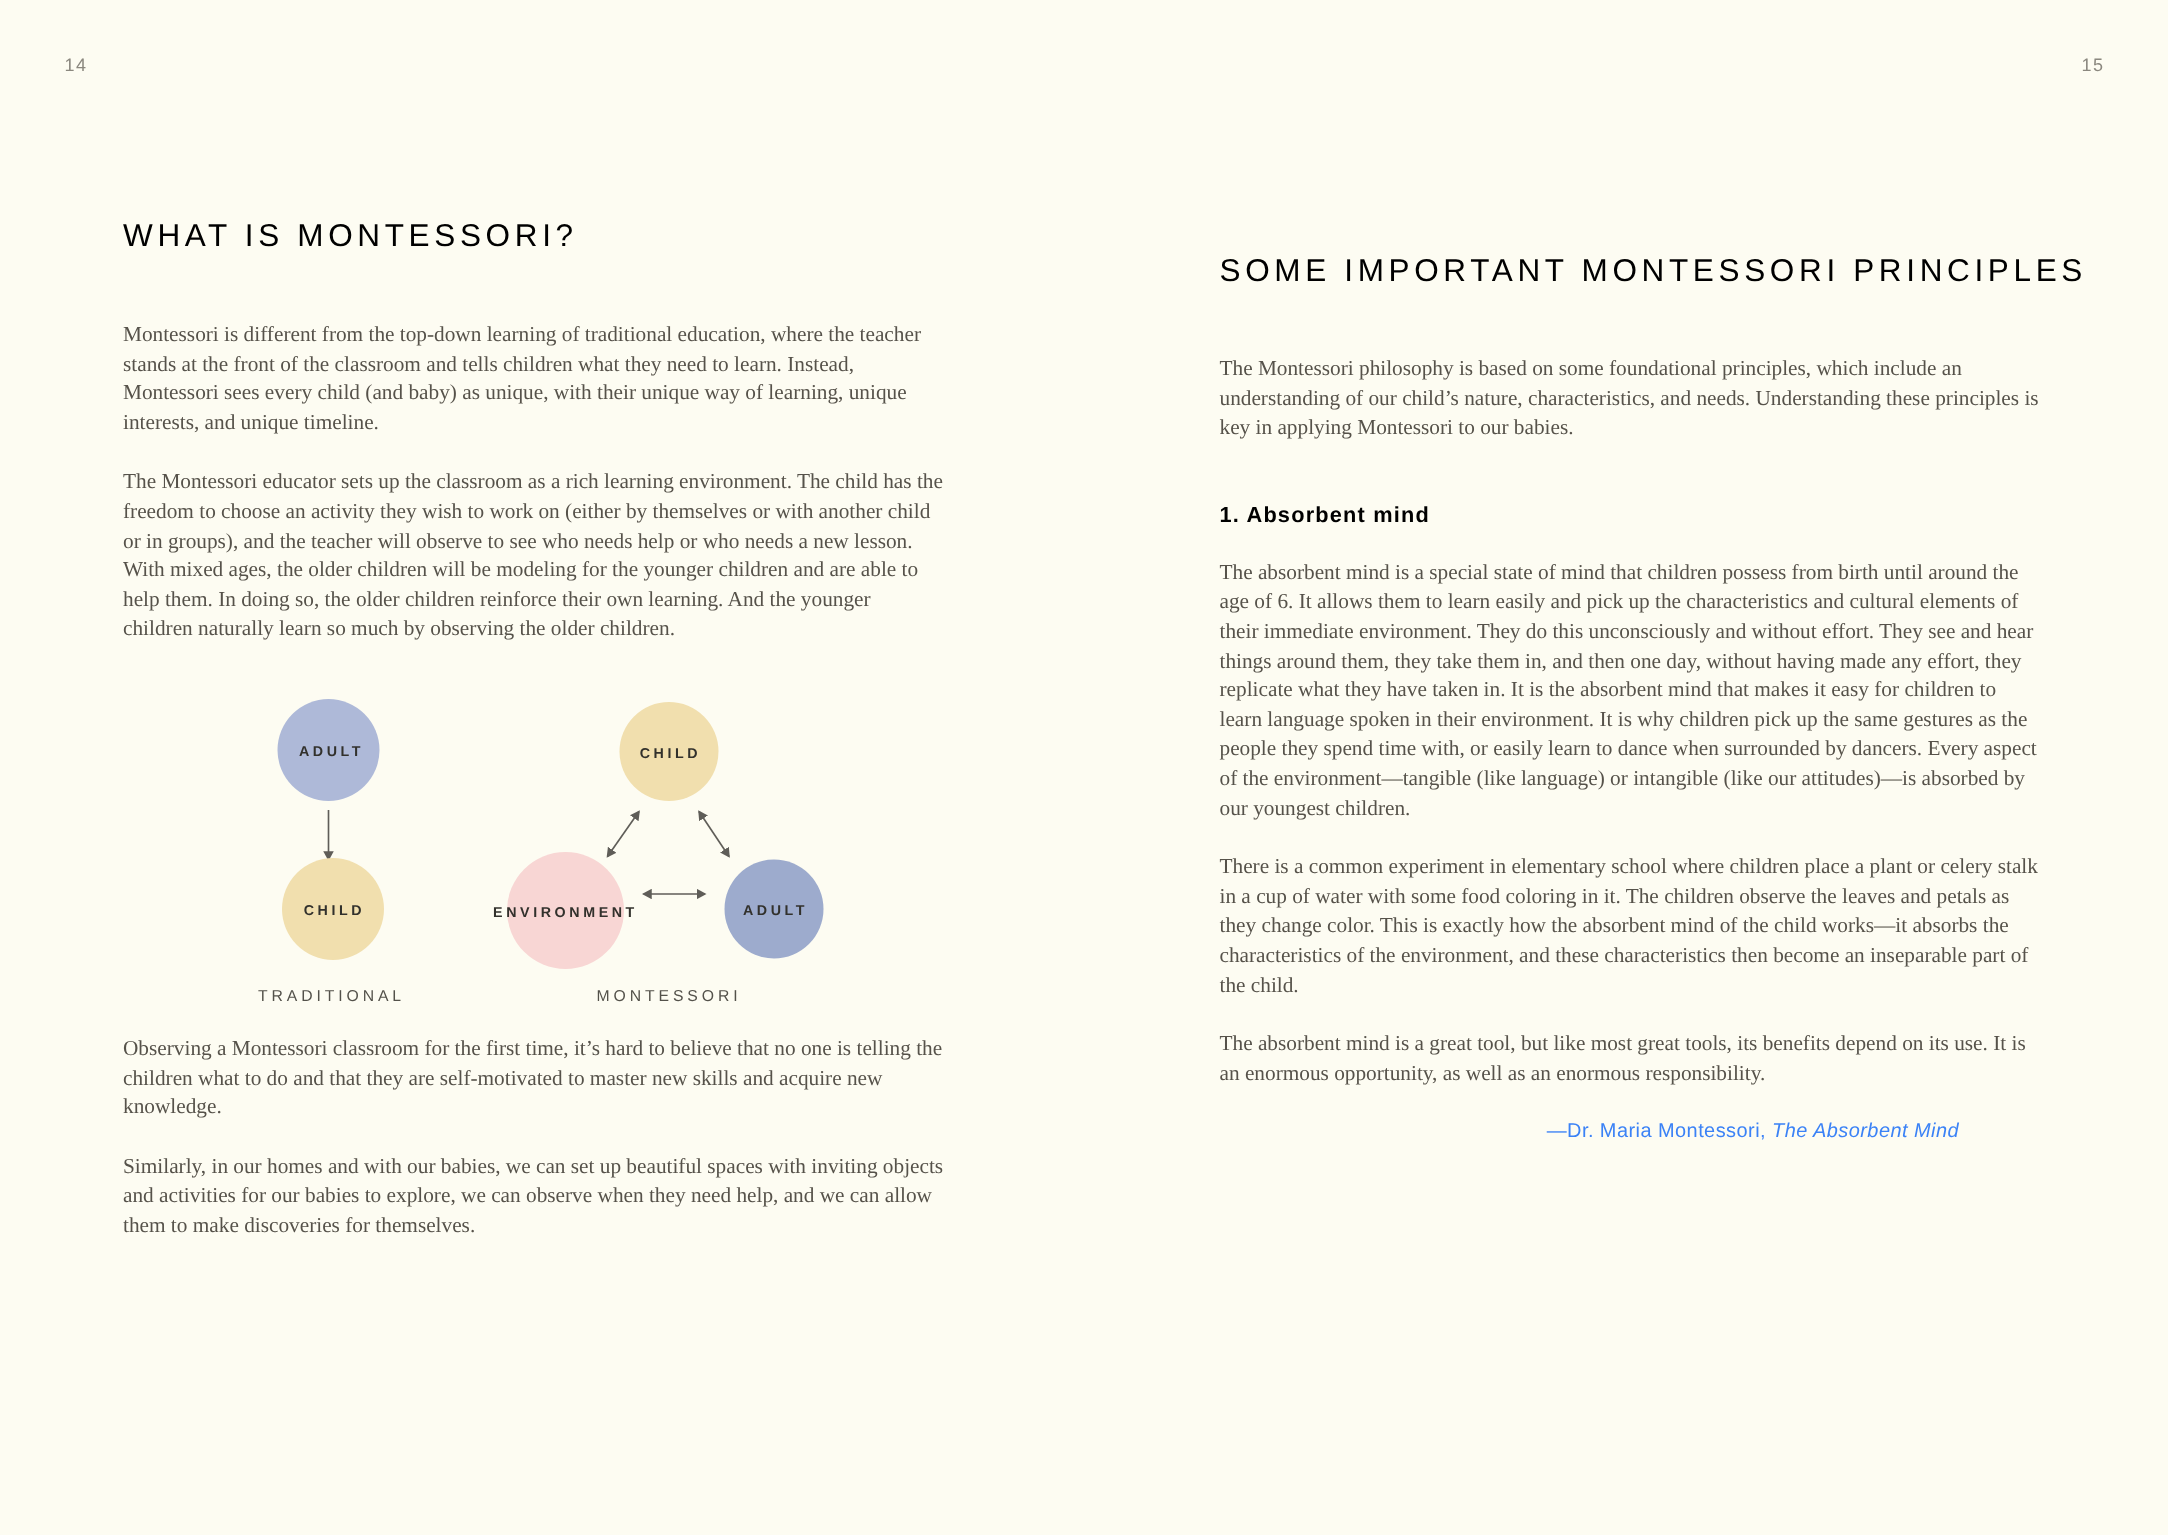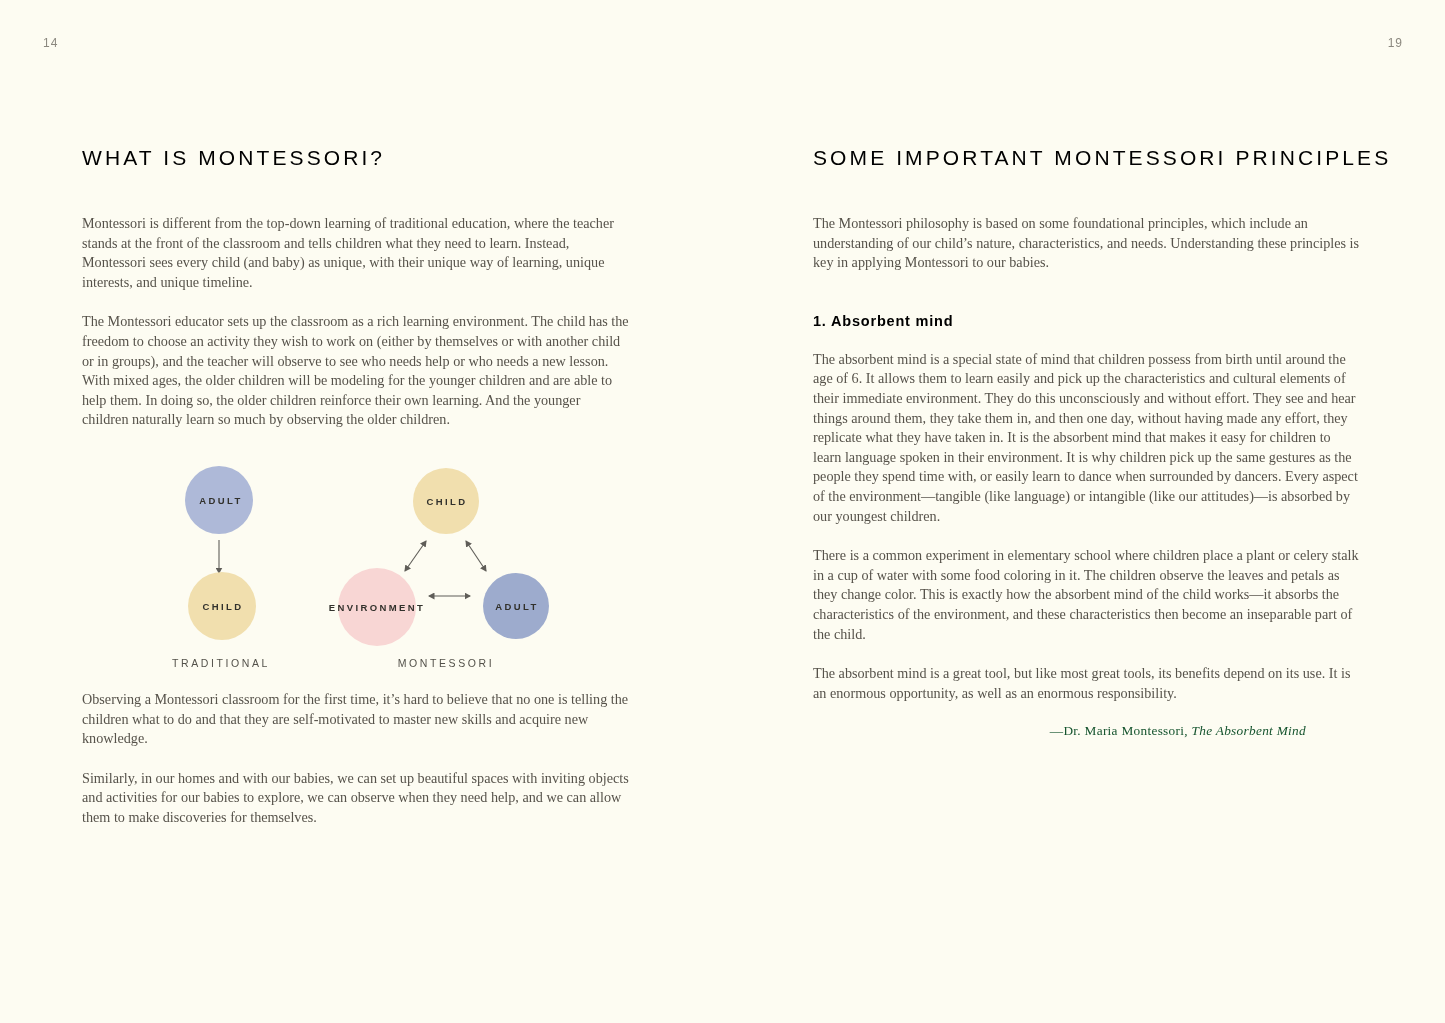--- a/index.html
+++ b/index.html
@@ -10,21 +10,21 @@
   }
   .page-number {
     position:absolute; top:36px;
     font-family:"Liberation Sans", sans-serif;
     font-size:12px; letter-spacing:1px; color:#8b887f;
   }
   .pn-left { left:43px; }
   .pn-right { right:42px; }
   .column { position:absolute; top:0; width:548px; }
   .col-left { left:82px; }
-  .col-right { left:813px; }
+  .col-right { left:813px;margin-top:23px; }
   h1.page-heading {
     margin:146px 0 0 0;
     font-family:"Liberation Sans", sans-serif;
     font-weight:400; font-size:21px; letter-spacing:3.1px;
     color:#000000; white-space:nowrap;
   }
   p.body {
     margin:0 0 20px 0;
     font-size:14.2px; line-height:19.6px;
     color:#56524a; text-align:left;
@@ -52,23 +52,23 @@
   p.sub-first { margin-top:21px; }
   .quote {
     margin:27px 0 0 0; padding-left:35px;
     font-family:"Liberation Sans", sans-serif;
     font-size:14.3px; letter-spacing:0.4px; line-height:19px;
     color:#a09d93;
   }
   .attribution {
     margin:16px 55px 0 0;
     text-align:right;
-    font-family:Liberation Serif, serif;
+    font-family:Liberation Sans, sans-serif;
     font-size:13.3px; letter-spacing:0.3px;
-    color:#14532d;
+    color:#3b82f6;
   }
   .attribution .title { font-style:italic; }
 </style>
 </head>
 <body>
 
 <div class="spread">
 
   <div class="page-number pn-left">14</div>
 
@@ -110,21 +110,21 @@
         <line x1="347" y1="141" x2="388" y2="141" stroke="#5f5d58" stroke-width="1.1" marker-start="url(#arw)" marker-end="url(#arw)"></line>
 
         <text class="diagram-caption" x="364" y="212" text-anchor="middle">MONTESSORI</text>
       </svg>
     </div>
 
     <p class="body after-diagram">Observing a Montessori classroom for the first time, it’s hard to believe that no one is telling the children what to do and that they are self-motivated to master new skills and acquire new knowledge.</p>
     <p class="body">Similarly, in our homes and with our babies, we can set up beautiful spaces with inviting objects and activities for our babies to explore, we can observe when they need help, and we can allow them to make discoveries for themselves.</p>
   </div>
 
-  <div class="page-number pn-right">19</div>
+  <div class="page-number pn-right">15</div>
 
   <div class="column col-right">
     <h1 class="page-heading">SOME IMPORTANT MONTESSORI PRINCIPLES</h1>
 
     <p class="body first">The Montessori philosophy is based on some foundational principles, which include an understanding of our child’s nature, characteristics, and needs. Understanding these principles is key in applying Montessori to our babies.</p>
 
     <h2 class="subheading">1. Absorbent mind</h2>
 
     <p class="body sub-first">The absorbent mind is a special state of mind that children possess from birth until around the age of 6. It allows them to learn easily and pick up the characteristics and cultural elements of their immediate environment. They do this unconsciously and without effort. They see and hear things around them, they take them in, and then one day, without having made any effort, they replicate what they have taken in. It is the absorbent mind that makes it easy for children to learn language spoken in their environment. It is why children pick up the same gestures as the people they spend time with, or easily learn to dance when surrounded by dancers. Every aspect of the environment—tangible (like language) or intangible (like our attitudes)—is absorbed by our youngest children.</p>
     <p class="body">There is a common experiment in elementary school where children place a plant or celery stalk in a cup of water with some food coloring in it. The children observe the leaves and petals as they change color. This is exactly how the absorbent mind of the child works—it absorbs the characteristics of the environment, and these characteristics then become an inseparable part of the child.</p>

